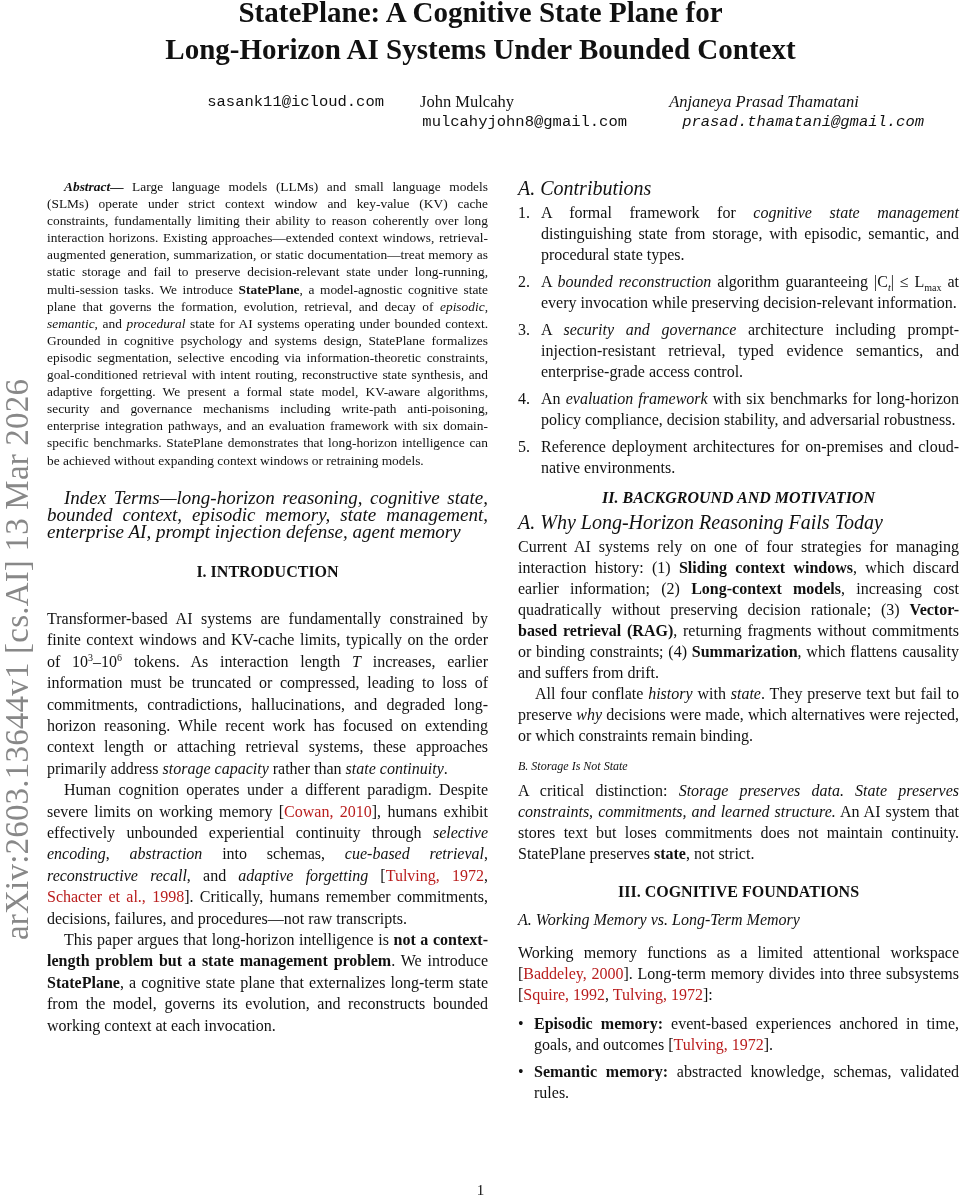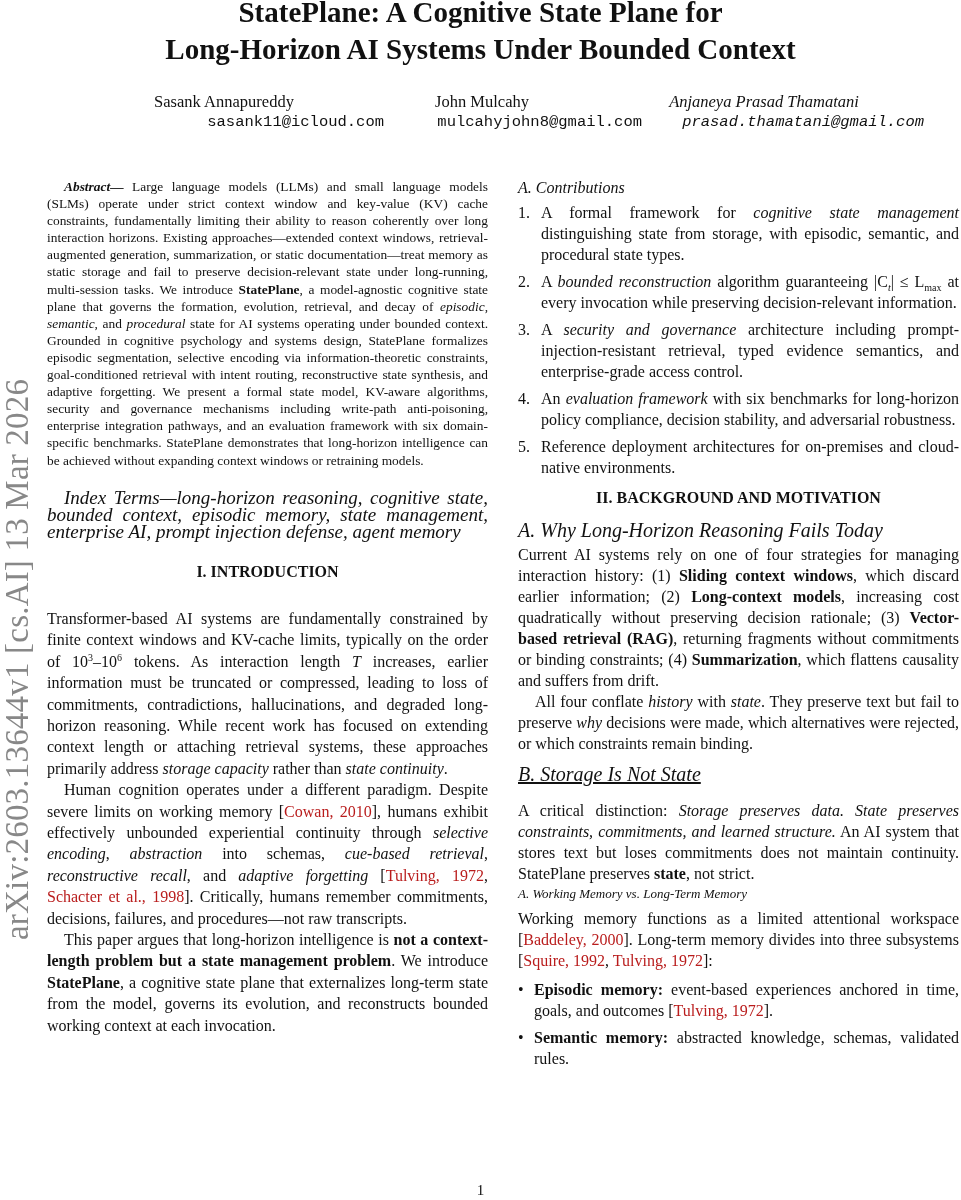--- a/index.html
+++ b/index.html
@@ -36,24 +36,23 @@
 </head>
 <body>
 
 <div class="title">
   <div>StatePlane: A Cognitive State Plane for</div>
   <div>Long-Horizon AI Systems Under Bounded Context</div>
 </div>
 
 <div class="authors">
   <div class="author" style="left:64px;">
-    <div class="name">Sasank Annapureddy</div>
     <div class="email">sasank11@icloud.com</div>
   </div>
-  <div class="author" style="left:322px;">
+  <div class="author" style="left:307px;">
     <div class="name">John Mulcahy</div>
     <div class="email">mulcahyjohn8@gmail.com</div>
   </div>
   <div class="author" style="left:604px;font-style:italic;">
     <div class="name">Anjaneya Prasad Thamatani</div>
     <div class="email">prasad.thamatani@gmail.com</div>
   </div>
 </div>
 
 <div class="arxiv">arXiv:2603.13644v1  [cs.AI]  13 Mar 2026</div>
@@ -67,38 +66,39 @@
   <h2 style="margin-top:22px; margin-bottom:26px;">I. INTRODUCTION</h2>
 
   <p style="font-size:16px; line-height:21.4px;"><span>Transformer-based AI systems are fundamentally constrained by finite context windows and KV-cache limits, typically on the order of 10</span><sup>3</sup><span>–10</span><sup>6</sup><span> tokens.  As interaction length </span><i>T</i><span> increases, earlier information must be truncated or compressed, leading to loss of commitments, contradictions, hallucinations, and degraded long-horizon reasoning. While recent work has focused on extending context length or attaching retrieval systems, these approaches primarily address </span><i>storage capacity</i><span> rather than </span><i>state continuity</i><span>.</span></p>
 
   <p class="indent" style="font-size:16px; line-height:21.4px;"><span>Human cognition operates under a different paradigm. Despite severe limits on working memory [</span><span class="cite">Cowan, 2010</span><span>], humans exhibit effectively unbounded experiential continuity through </span><i>selective encoding</i><span>, </span><i>abstraction</i><span> into schemas, </span><i>cue-based retrieval</i><span>, </span><i>reconstructive recall</i><span>, and </span><i>adaptive forgetting</i><span> [</span><span class="cite">Tulving, 1972</span><span>, </span><span class="cite">Schacter et al., 1998</span><span>]. Critically, humans remember commitments, decisions, failures, and procedures—not raw transcripts.</span></p>
 
   <p class="indent" style="font-size:16px; line-height:21.4px;"><span>This paper argues that long-horizon intelligence is </span><b>not a context-length problem but a state management problem</b><span>. We introduce </span><b>StatePlane</b><span>, a cognitive state plane that externalizes long-term state from the model, governs its evolution, and reconstructs bounded working context at each invocation.</span></p>
 </div>
 
 <div class="col col-right" style="font-size:16px; line-height:21px;">
-  <h3 style="font-size:16px;">A. Contributions</h3>
+  <h3 style="font-size:20px;">A. Contributions</h3>
   <ol>
     <li><span class="num">1.</span><span>A formal framework for </span><i>cognitive state management</i><span> distinguishing state from storage, with episodic, semantic, and procedural state types.</span></li>
     <li><span class="num">2.</span><span>A </span><i>bounded reconstruction</i><span> algorithm guaranteeing |C</span><sub><i>t</i></sub><span>| ≤ L</span><sub>max</sub><span> at every invocation while preserving decision-relevant information.</span></li>
     <li><span class="num">3.</span><span>A </span><i>security and governance</i><span> architecture including prompt-injection-resistant retrieval, typed evidence semantics, and enterprise-grade access control.</span></li>
     <li><span class="num">4.</span><span>An </span><i>evaluation framework</i><span> with six benchmarks for long-horizon policy compliance, decision stability, and adversarial robustness.</span></li>
     <li><span class="num">5.</span><span>Reference deployment architectures for on-premises and cloud-native environments.</span></li>
   </ol>
 
-  <h2 style="margin-top:10px; margin-bottom:12px;">II. BACKGROUND AND MOTIVATION</h2>
+  <h2 style="margin-top:10px; margin-bottom:4px;font-style:italic;">II. BACKGROUND AND MOTIVATION</h2>
   <h3 style="font-size:20px; margin-bottom:4px;">A. Why Long-Horizon Reasoning Fails Today</h3>
   <p><span>Current AI systems rely on one of four strategies for managing interaction history: (1) </span><b>Sliding context windows</b><span>, which discard earlier information; (2) </span><b>Long-context models</b><span>, increasing cost quadratically without preserving decision rationale; (3) </span><b>Vector-based retrieval (RAG)</b><span>, returning fragments without commitments or binding constraints; (4) </span><b>Summarization</b><span>, which flattens causality and suffers from drift.</span></p>
   <p class="indent"><span>All four conflate </span><i>history</i><span> with </span><i>state</i><span>.  They preserve text but fail to preserve </span><i>why</i><span> decisions were made, which alternatives were rejected, or which constraints remain binding.</span></p>
 
-  <h3 style="margin-top:10px; margin-bottom:16px; font-size:20px;text-decoration:underline;">B. Storage Is Not State</h3>
+  <h3 style="margin-top:10px; margin-bottom:4px; font-size:12px;">B. Storage Is Not State</h3>
   <p><span>A critical distinction: </span><i>Storage preserves data.  State preserves constraints, commitments, and learned structure.</i><span>  An AI system that stores text but loses commitments does not maintain continuity. StatePlane preserves </span><b>state</b><span>, not strict.</span></p>
 
-  <h3 style="font-size:13px; margin-bottom:4px;">A. Working Memory vs. Long-Term Memory</h3>
+  <h2 style="margin-top:18px; margin-bottom:8px;">III. COGNITIVE FOUNDATIONS</h2>
+  <h3 style="font-size:16px; margin-bottom:12px;">A. Working Memory vs. Long-Term Memory</h3>
   <p><span>Working memory functions as a limited attentional workspace [</span><span class="cite">Baddeley, 2000</span><span>].  Long-term memory divides into three subsystems [</span><span class="cite">Squire, 1992</span><span>, </span><span class="cite">Tulving, 1972</span><span>]:</span></p>
   <ul>
     <li><span class="bullet">•</span><b>Episodic memory:</b><span>  event-based experiences anchored in time, goals, and outcomes [</span><span class="cite">Tulving, 1972</span><span>].</span></li>
     <li><span class="bullet">•</span><b>Semantic memory:</b><span>  abstracted knowledge, schemas, validated rules.</span></li>
   </ul>
 </div>
 
 <div class="page-num">1</div>
 
 </body></html>

